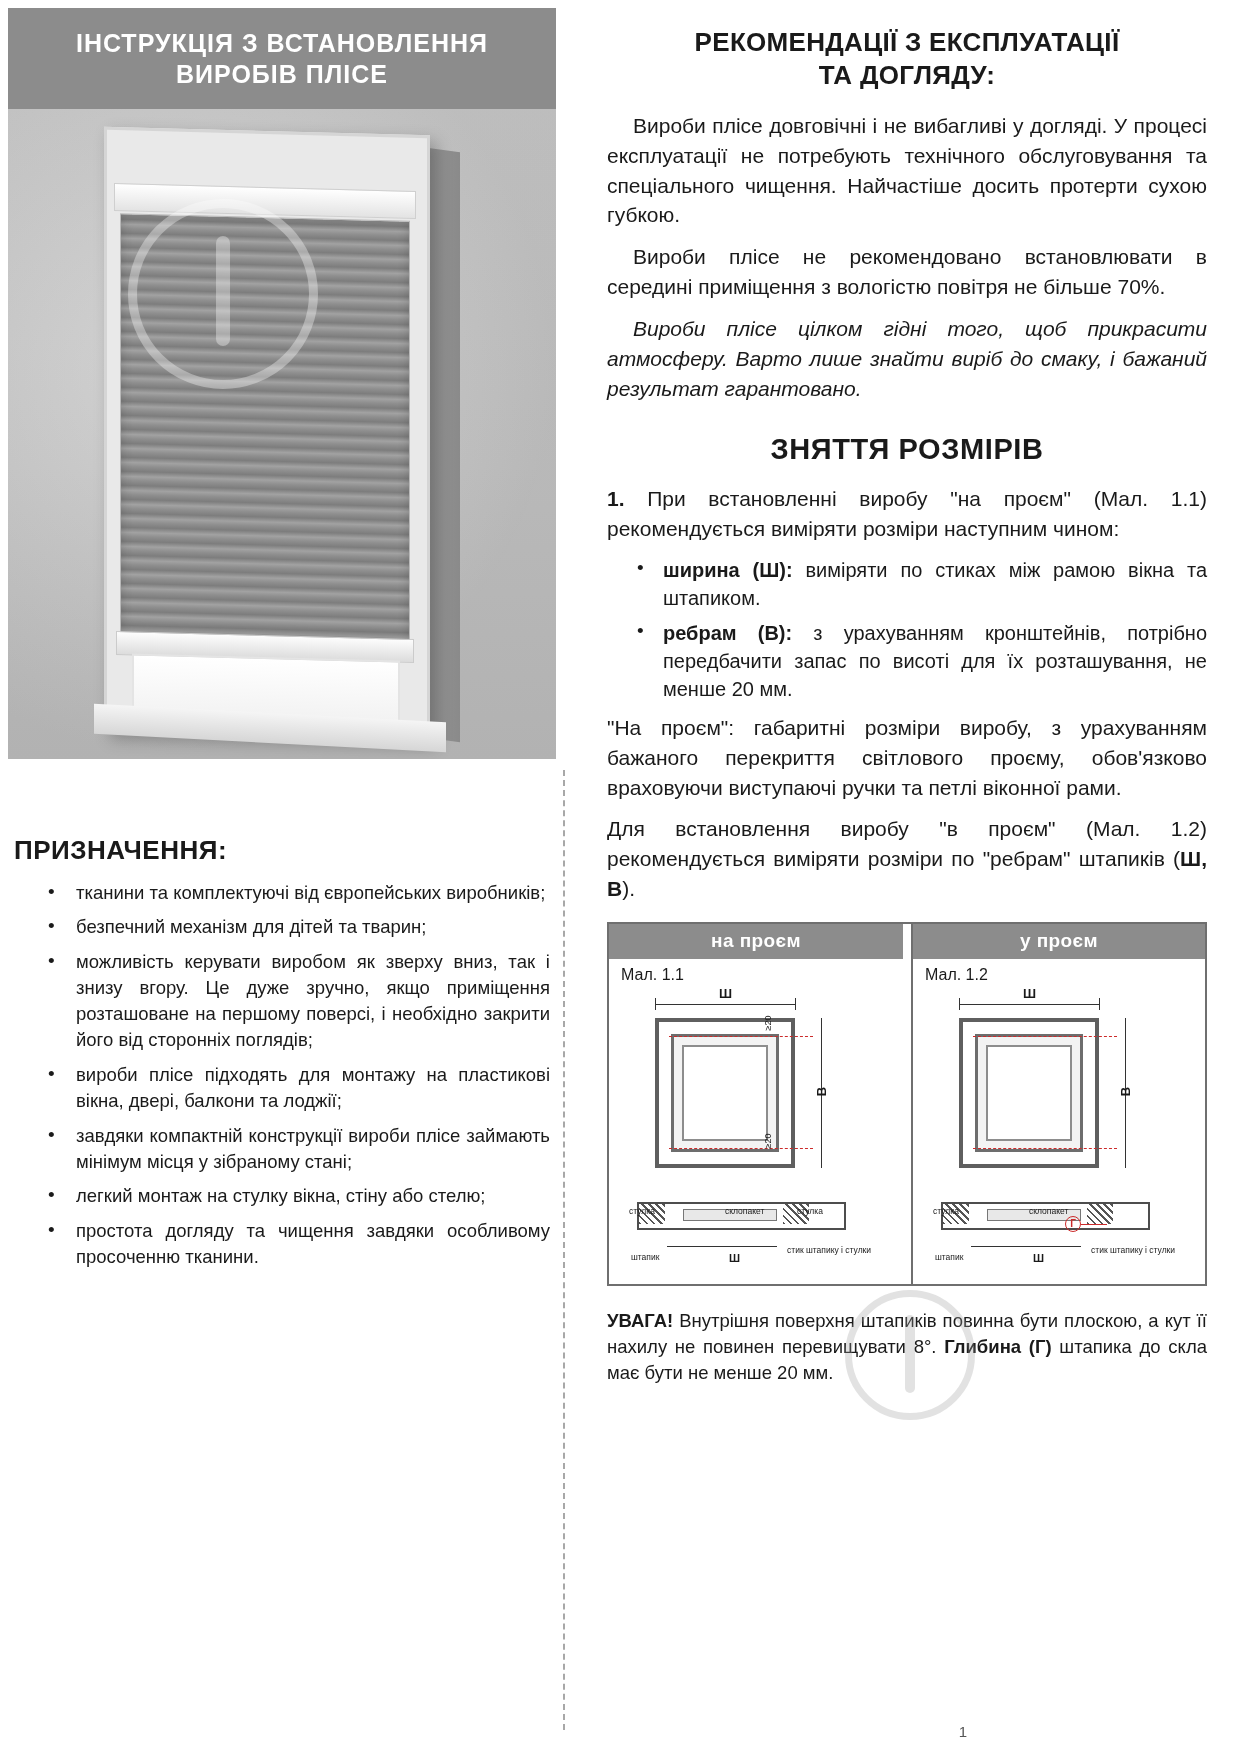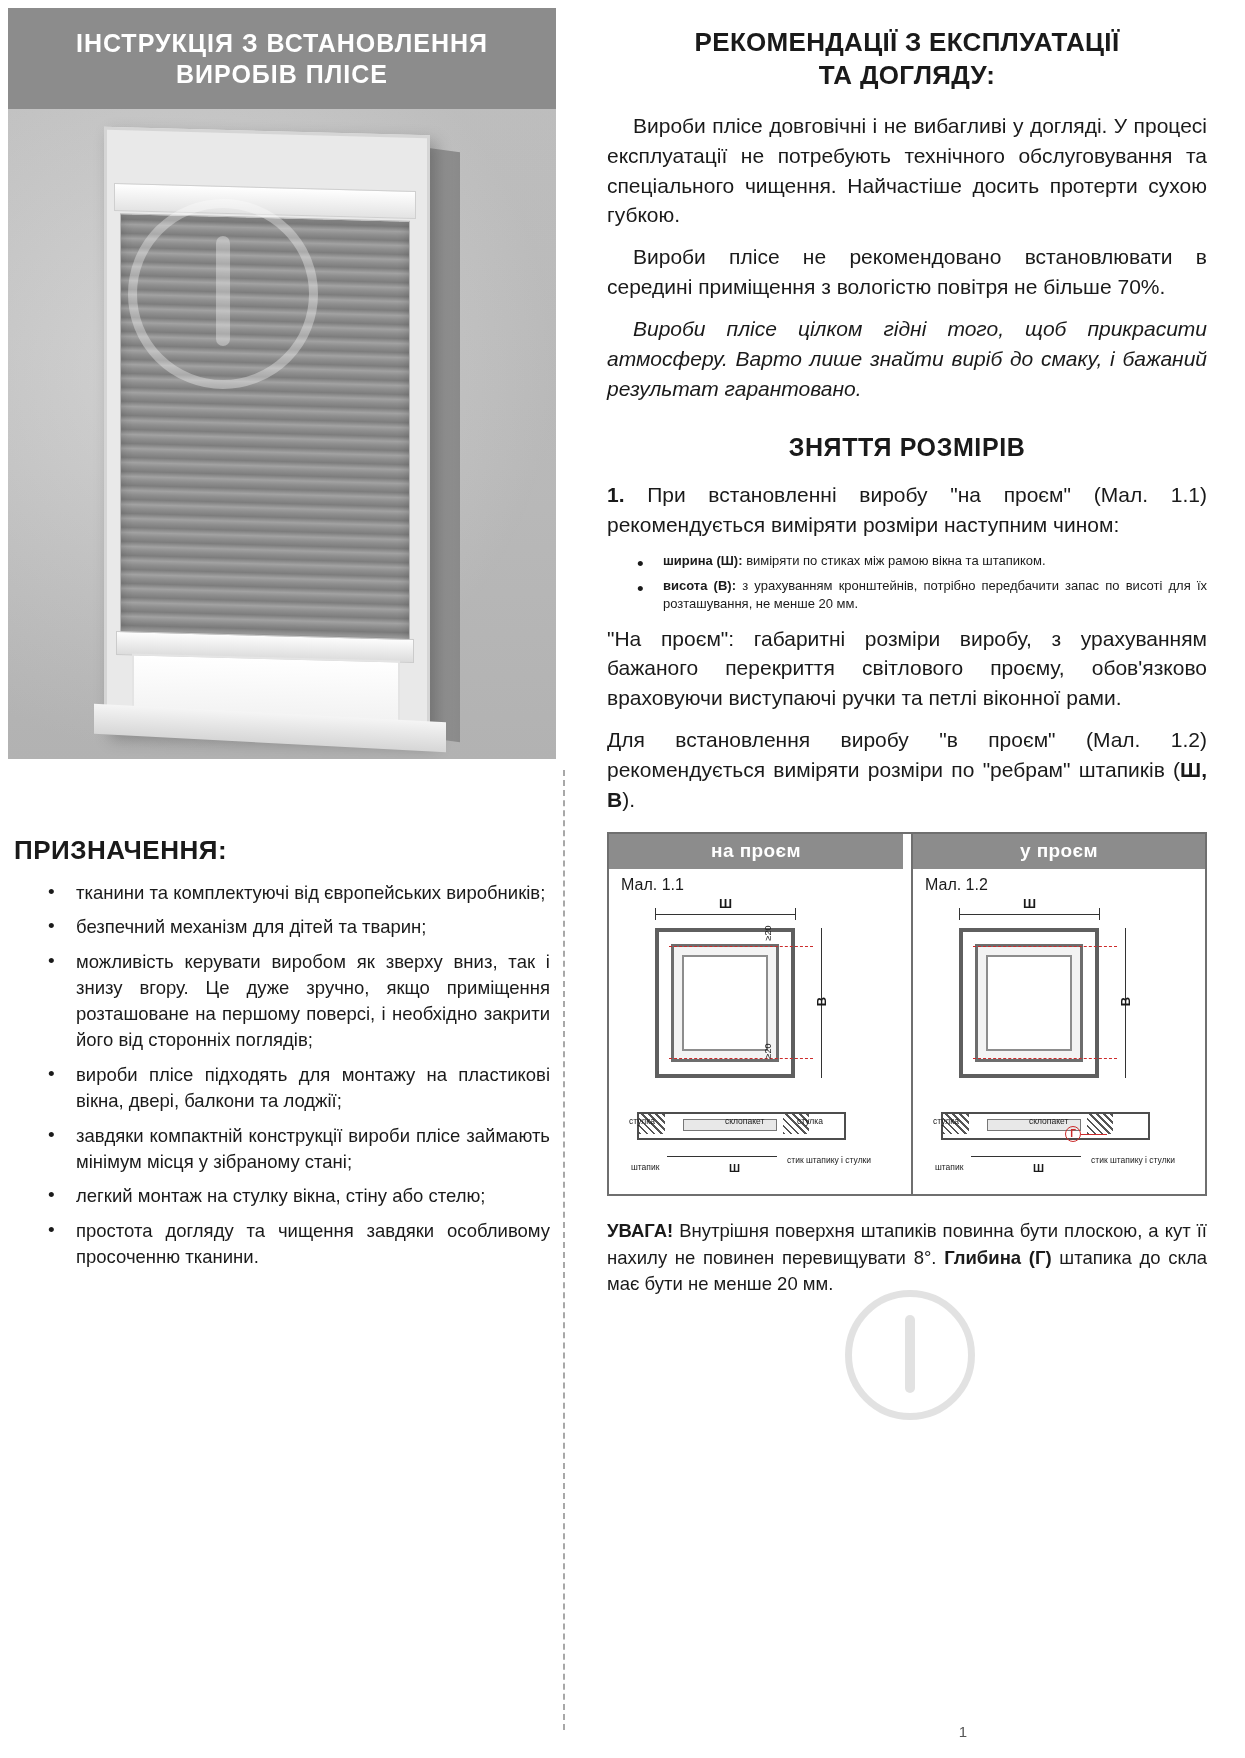--- a/index.html
+++ b/index.html
@@ -204,21 +204,21 @@
   }
   .right-title {
     font-size: 26px;
     font-weight: bold;
     text-align: center;
     margin: 18px 0 20px 0;
     line-height: 1.25;
     letter-spacing: 0.3px;
   }
   .sub-title {
-    font-size: 25px;
+    font-size: 29px;
     font-weight: bold;
     text-align: center;
     margin: 30px 0 18px 0;
     letter-spacing: 0.6px;
   }
 
   
   p.para {
     font-size: 21px;
     line-height: 1.42;
@@ -261,21 +261,21 @@
   
   ul.dim-list {
     list-style: none;
     margin: 4px 0 10px 0;
     padding: 0;
   }
   ul.dim-list > li {
     position: relative;
     padding-left: 56px;
     margin-bottom: 7px;
-    font-size: 13px;
+    font-size: 20px;
     line-height: 1.40;
     text-align: justify;
   }
   ul.dim-list > li:before {
     content: "•";
     position: absolute;
     left: 30px;
     top: -1px;
     font-size: 19px;
   }
@@ -505,21 +505,21 @@
     <p class="para">
       <b>1.</b>
       <span>При встановленні виробу "на проєм" (Мал. 1.1) рекомендується виміряти розміри наступним чином:</span>
     </p>
 
     <ul class="dim-list">
       <li>
         <b>ширина (Ш):</b><span> виміряти по стиках між рамою вікна та штапиком.</span>
       </li>
       <li>
-        <b>висота (В):</b><span> з урахуванням кронштейнів, потрібно передбачити запас по висоті для їх розташування, не менше 20 мм.</span>
+        <b>ребрам (В):</b><span> з урахуванням кронштейнів, потрібно передбачити запас по висоті для їх розташування, не менше 20 мм.</span>
       </li>
     </ul>
 
     <p class="para">"На проєм": габаритні розміри виробу, з урахуванням бажаного перекриття світлового проєму, обов'язково враховуючи виступаючі ручки та петлі віконної рами.</p>
     <p class="para">
       <span>Для встановлення виробу "в проєм" (Мал. 1.2) рекомендується виміряти розміри по "ребрам" штапиків (</span><b>Ш, В</b><span>).</span>
     </p>
 
     <div class="fig-table">
 

